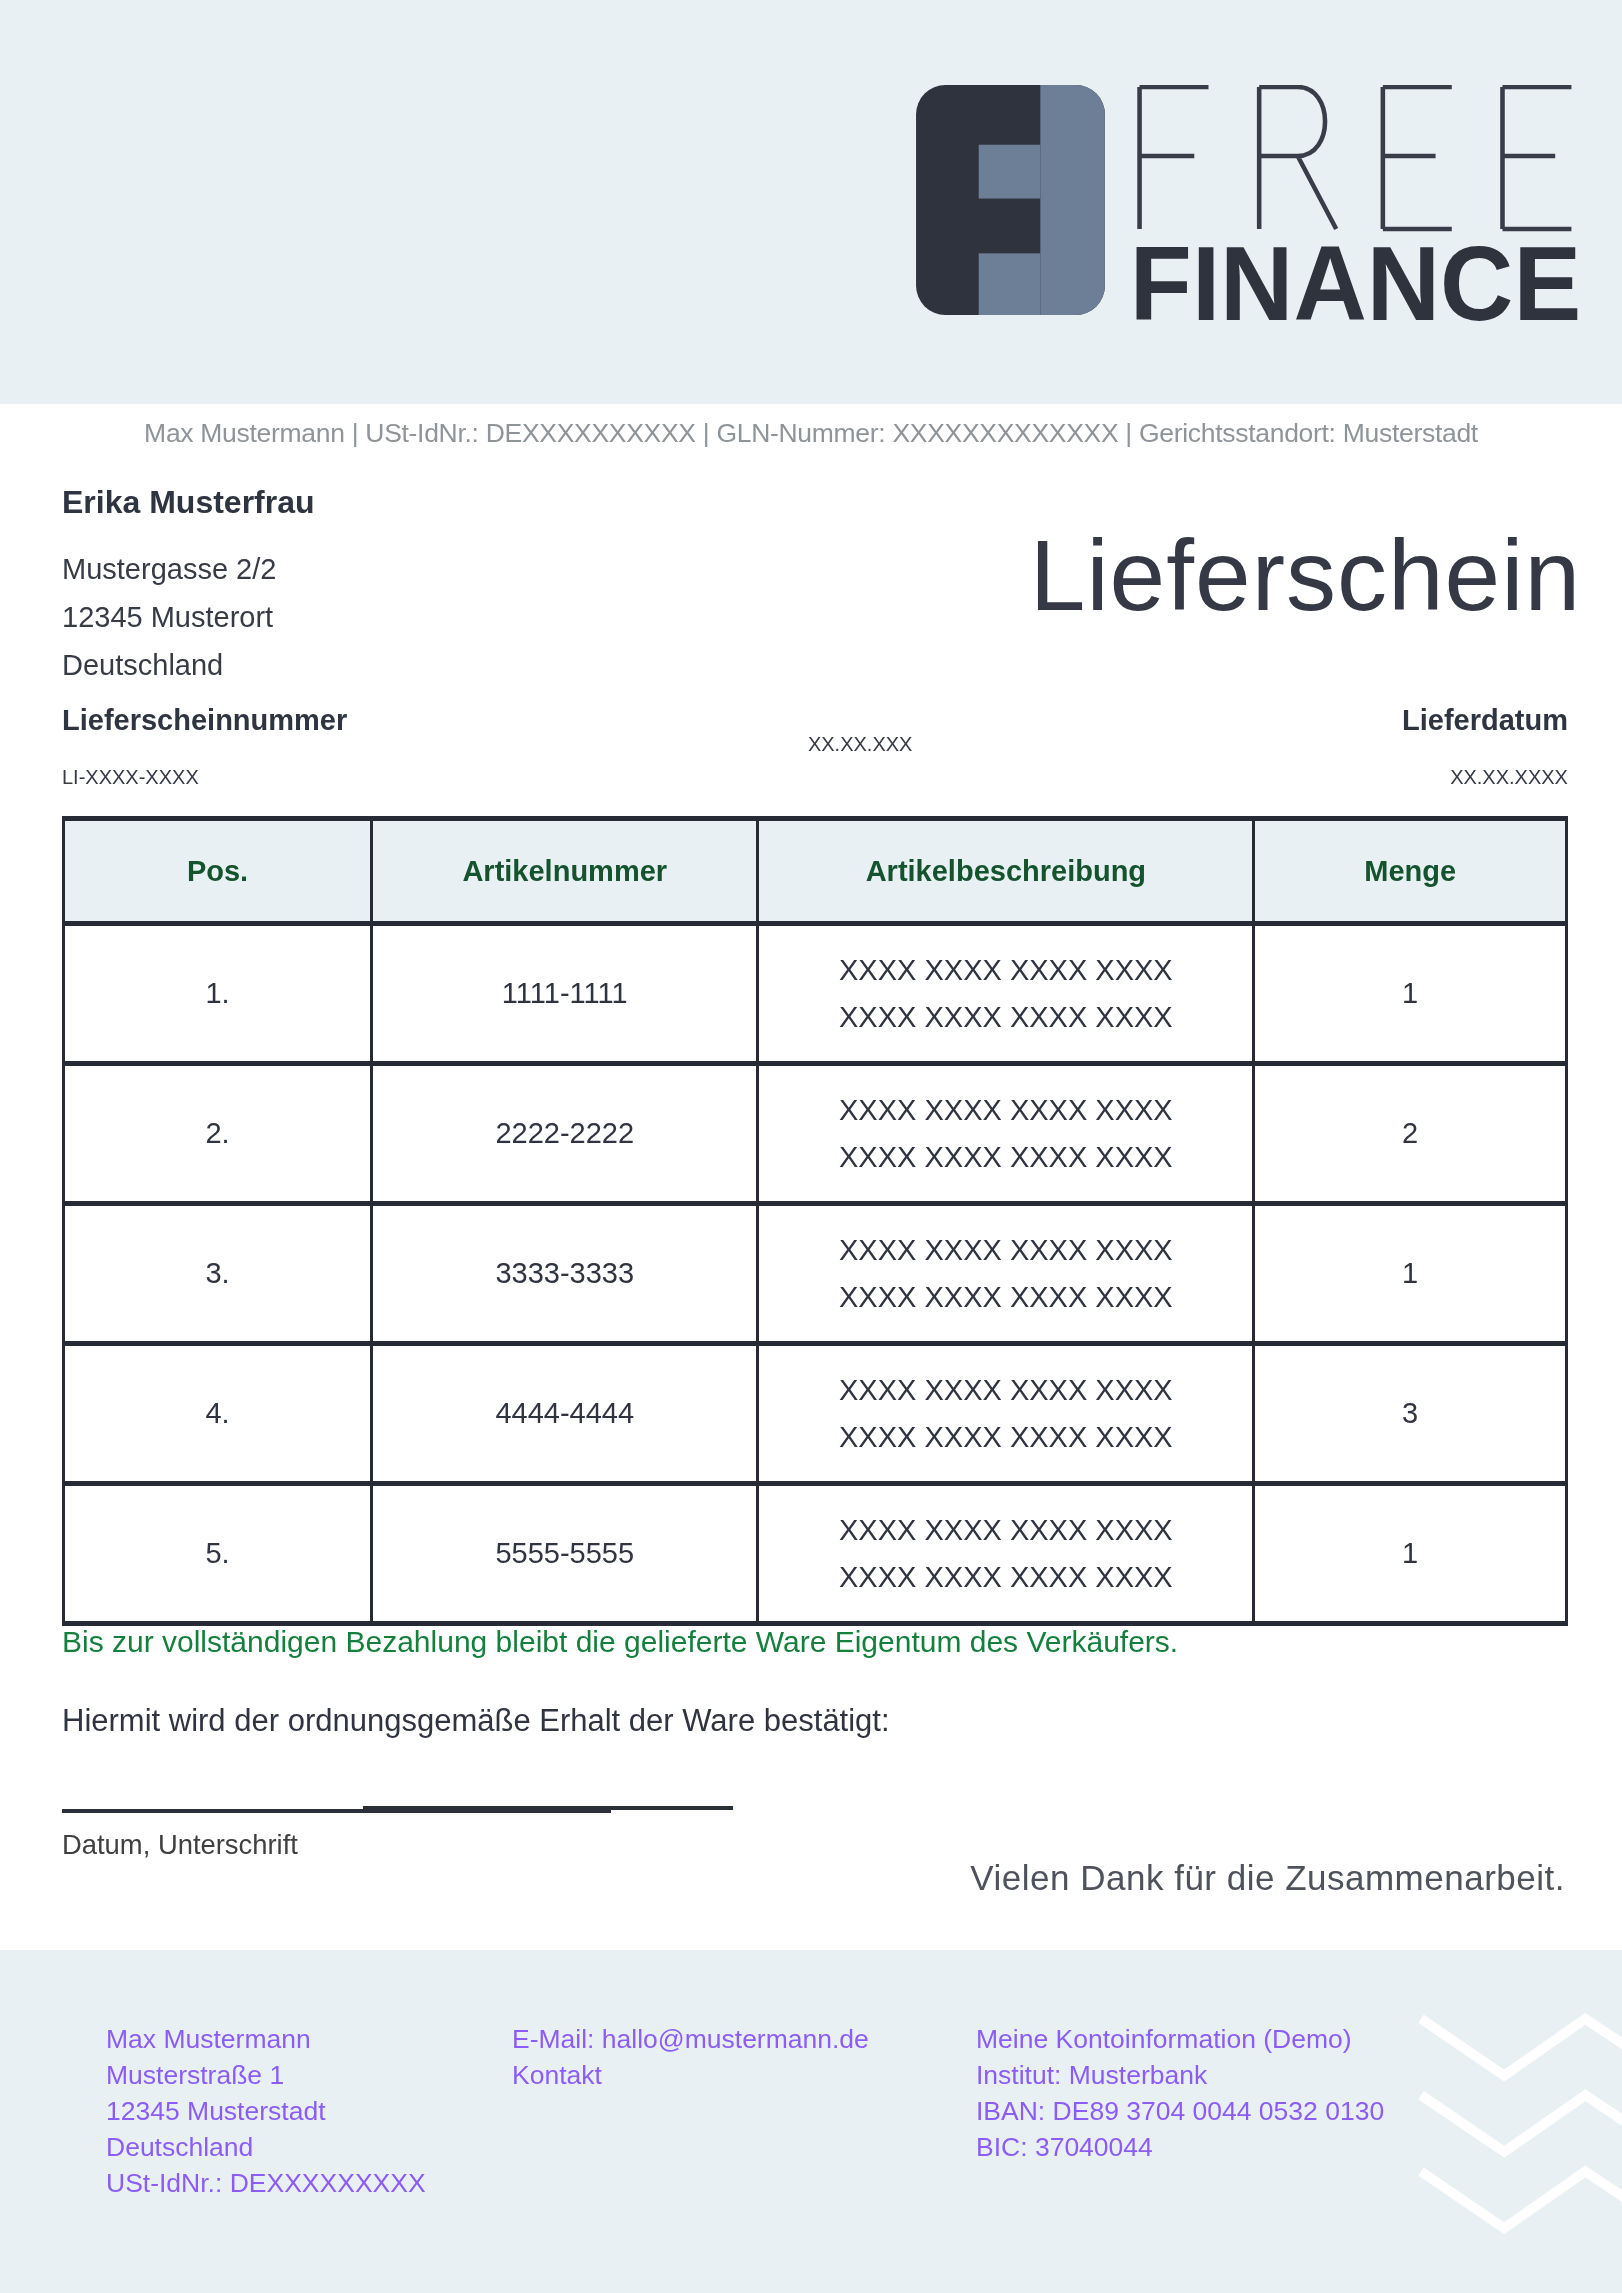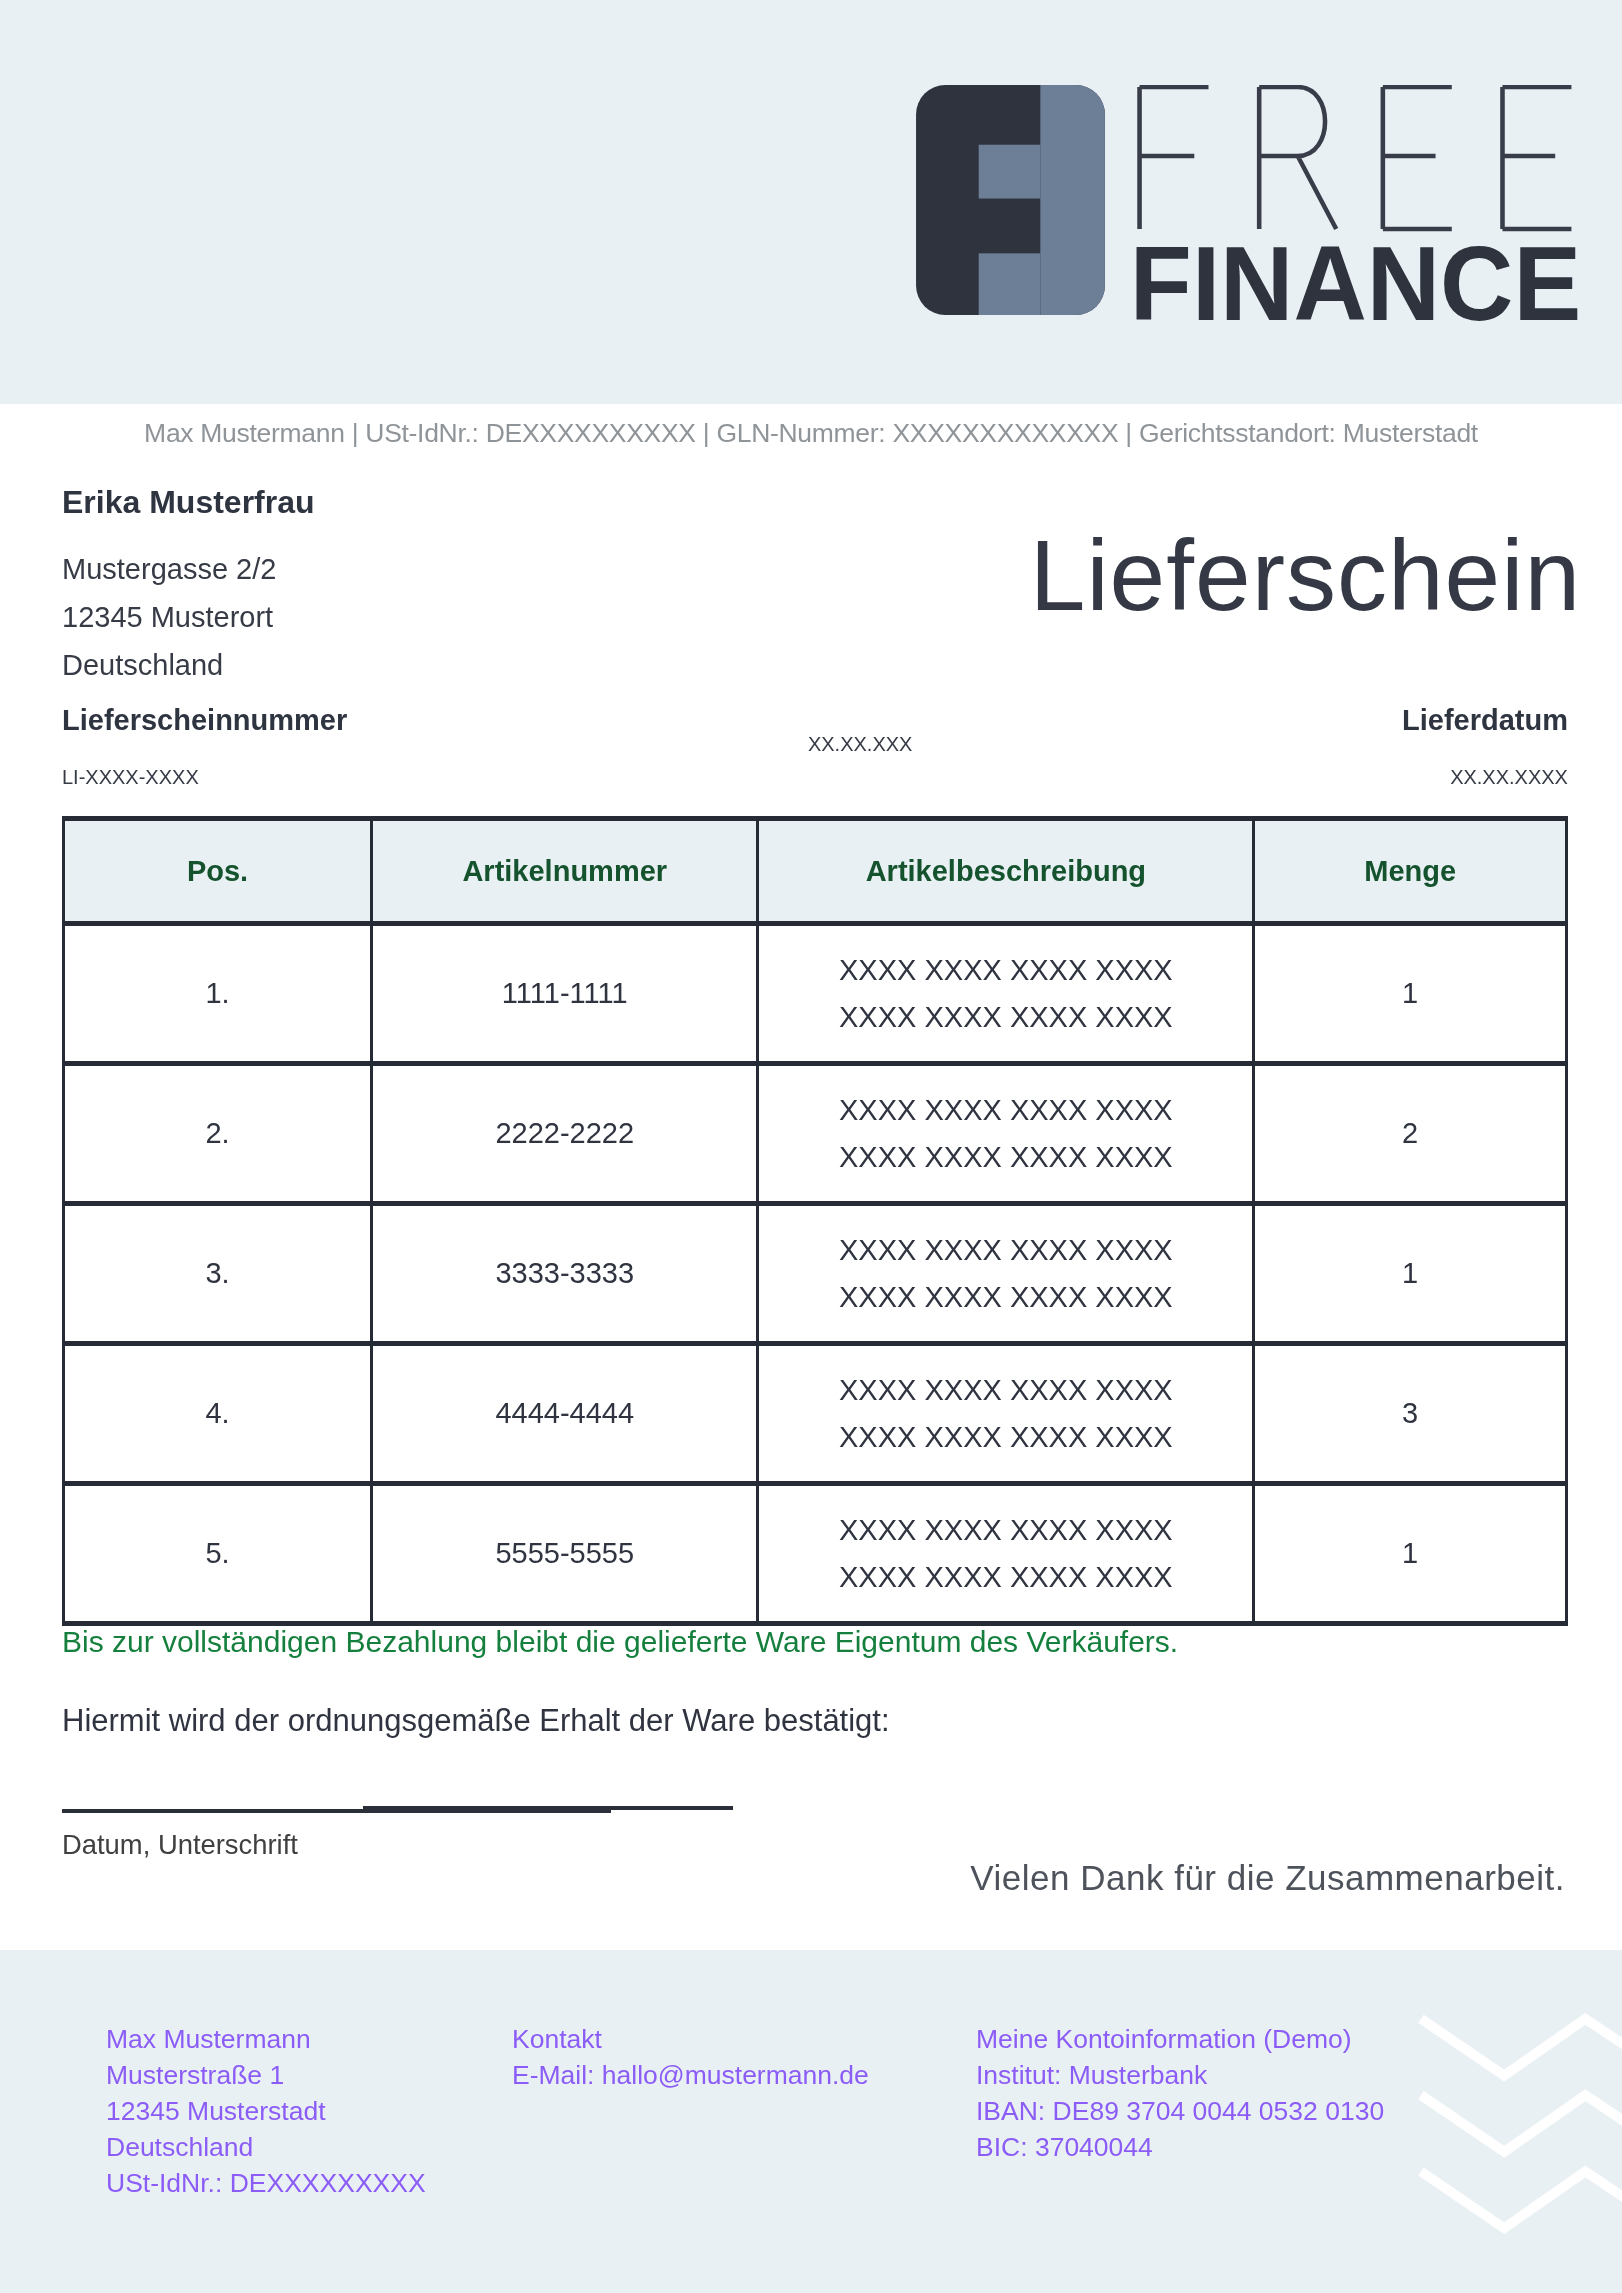--- a/index.html
+++ b/index.html
@@ -203,22 +203,22 @@
   <div class="band-bottom">
     <div class="footer-cols">
       <div class="f-col c1">
         <div>Max Mustermann</div>
         <div>Musterstraße 1</div>
         <div>12345 Musterstadt</div>
         <div>Deutschland</div>
         <div>USt-IdNr.: DEXXXXXXXXX</div>
       </div>
       <div class="f-col c2">
+        <div>E-Mail: hallo@mustermann.de</div>
         <div>Kontakt</div>
-        <div>E-Mail: hallo@mustermann.de</div>
       </div>
       <div class="f-col c3">
         <div>Meine Kontoinformation (Demo)</div>
         <div>Institut: Musterbank</div>
         <div>IBAN: DE89 3704 0044 0532 0130</div>
         <div>BIC: 37040044</div>
       </div>
     </div>
     <div class="chevrons">
       <svg width="235" height="225" viewBox="0 0 240 230">

